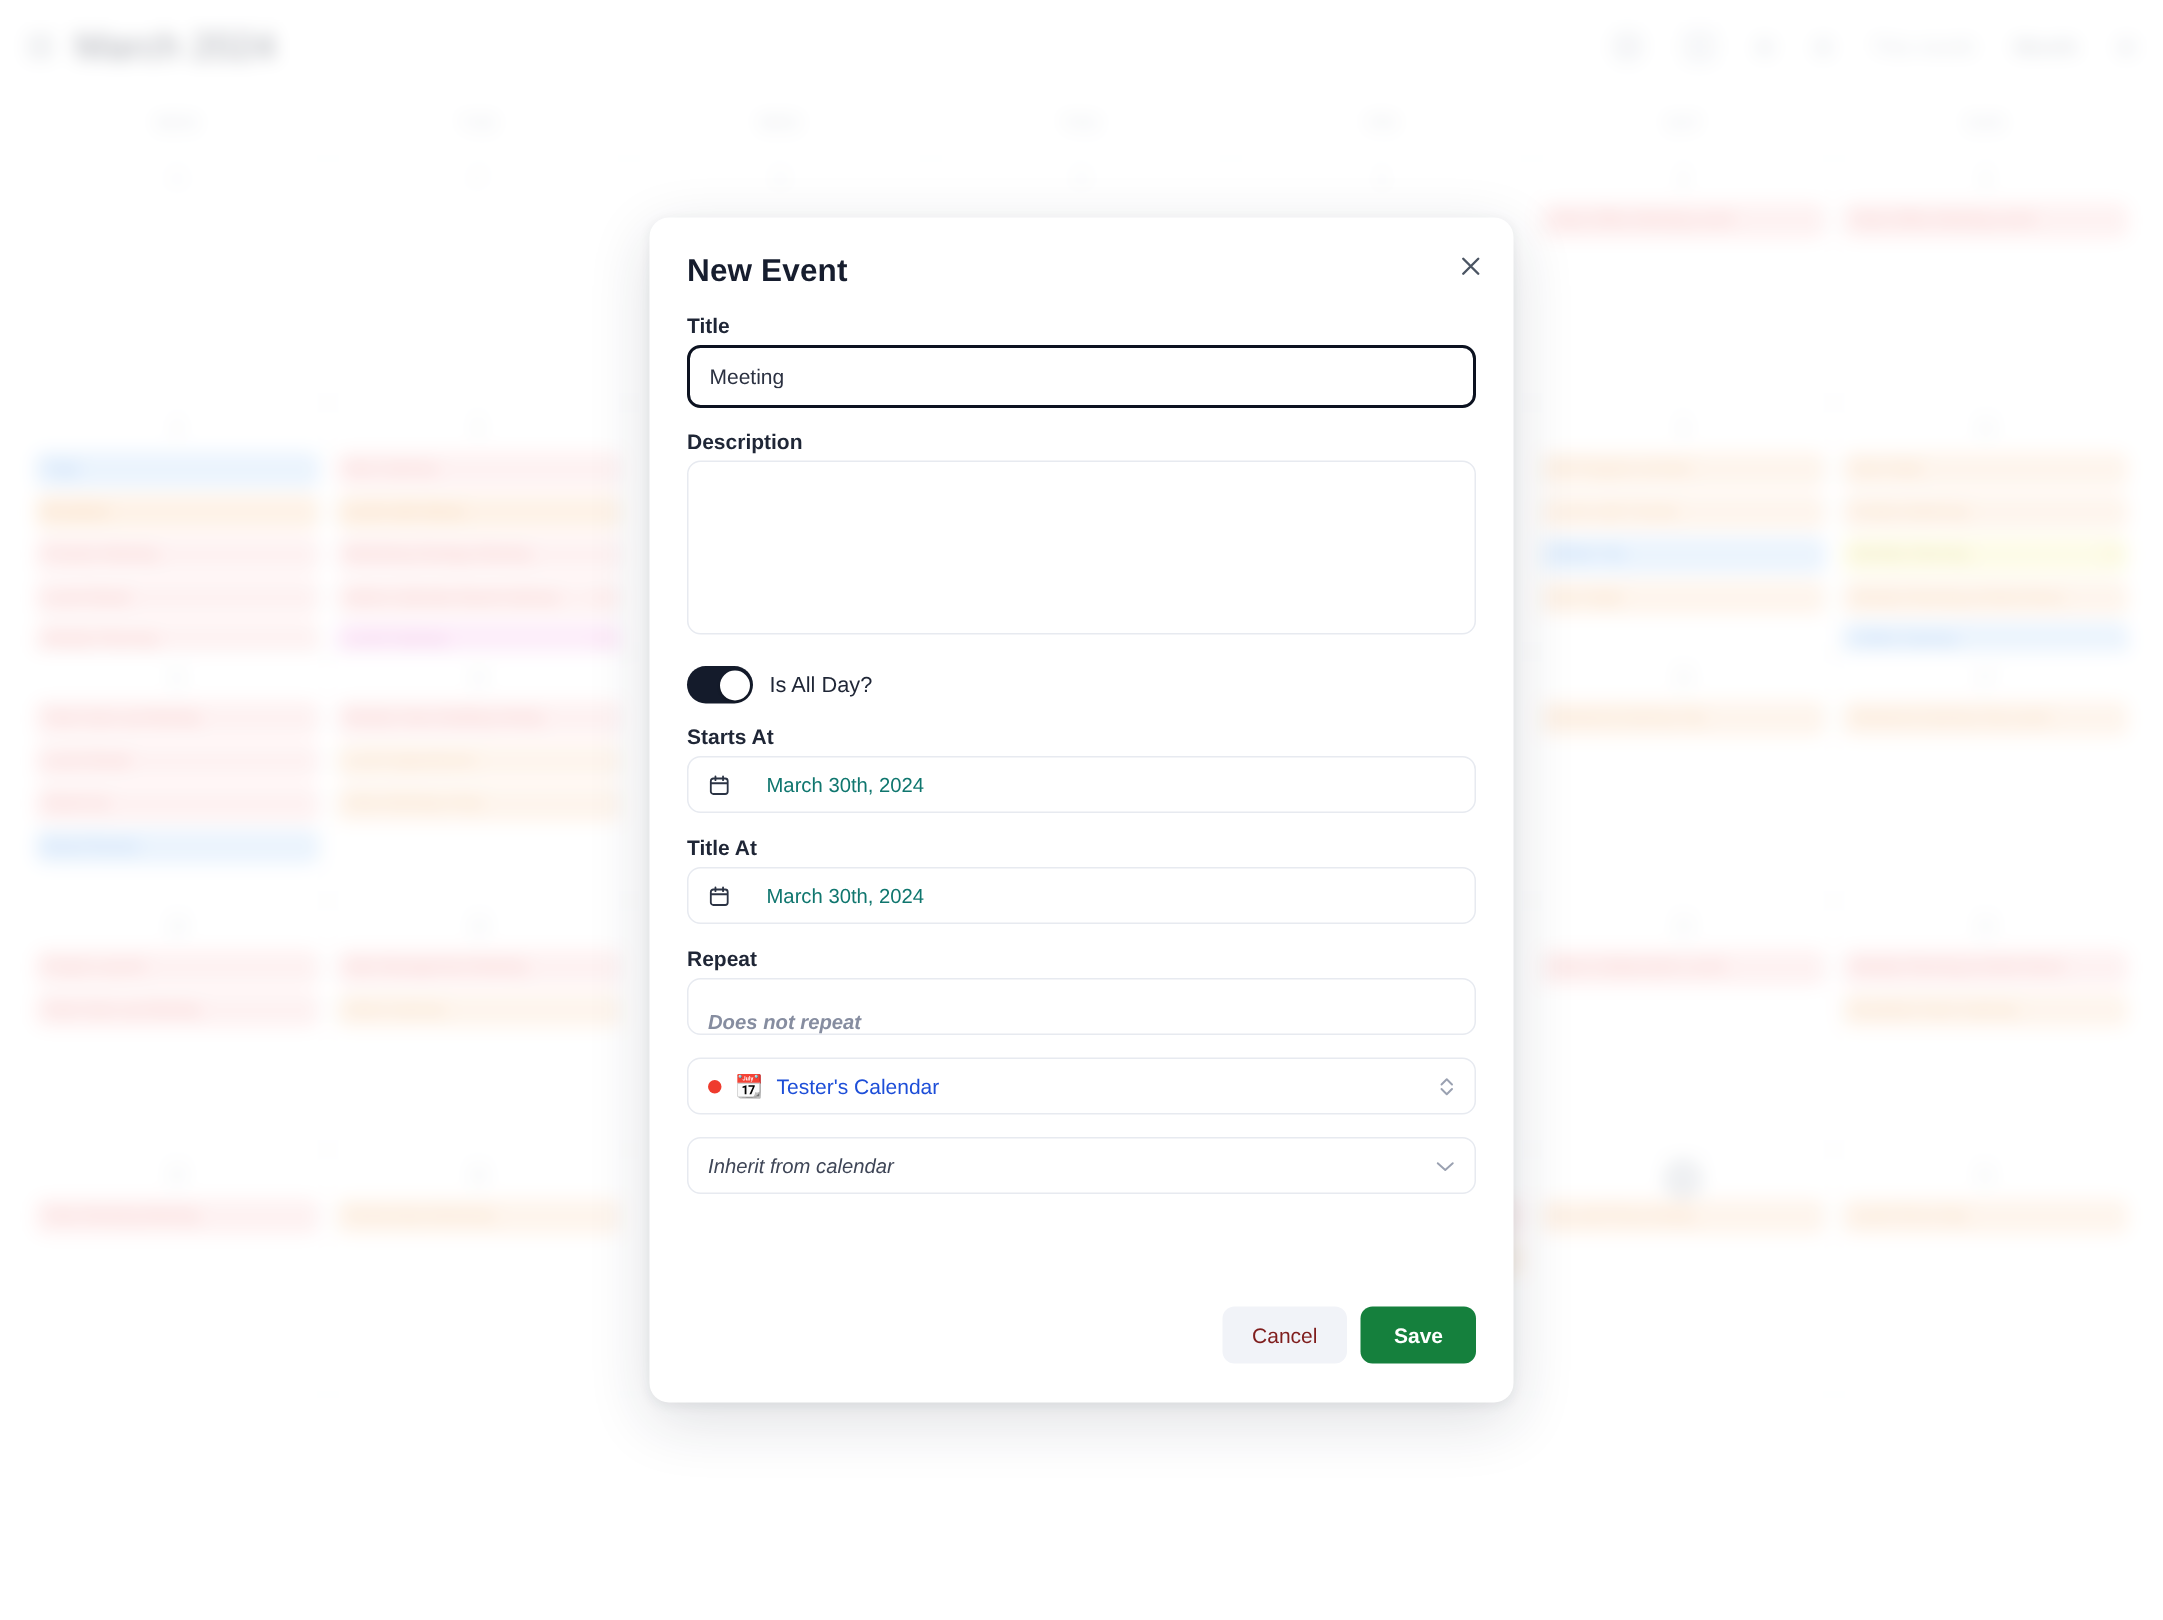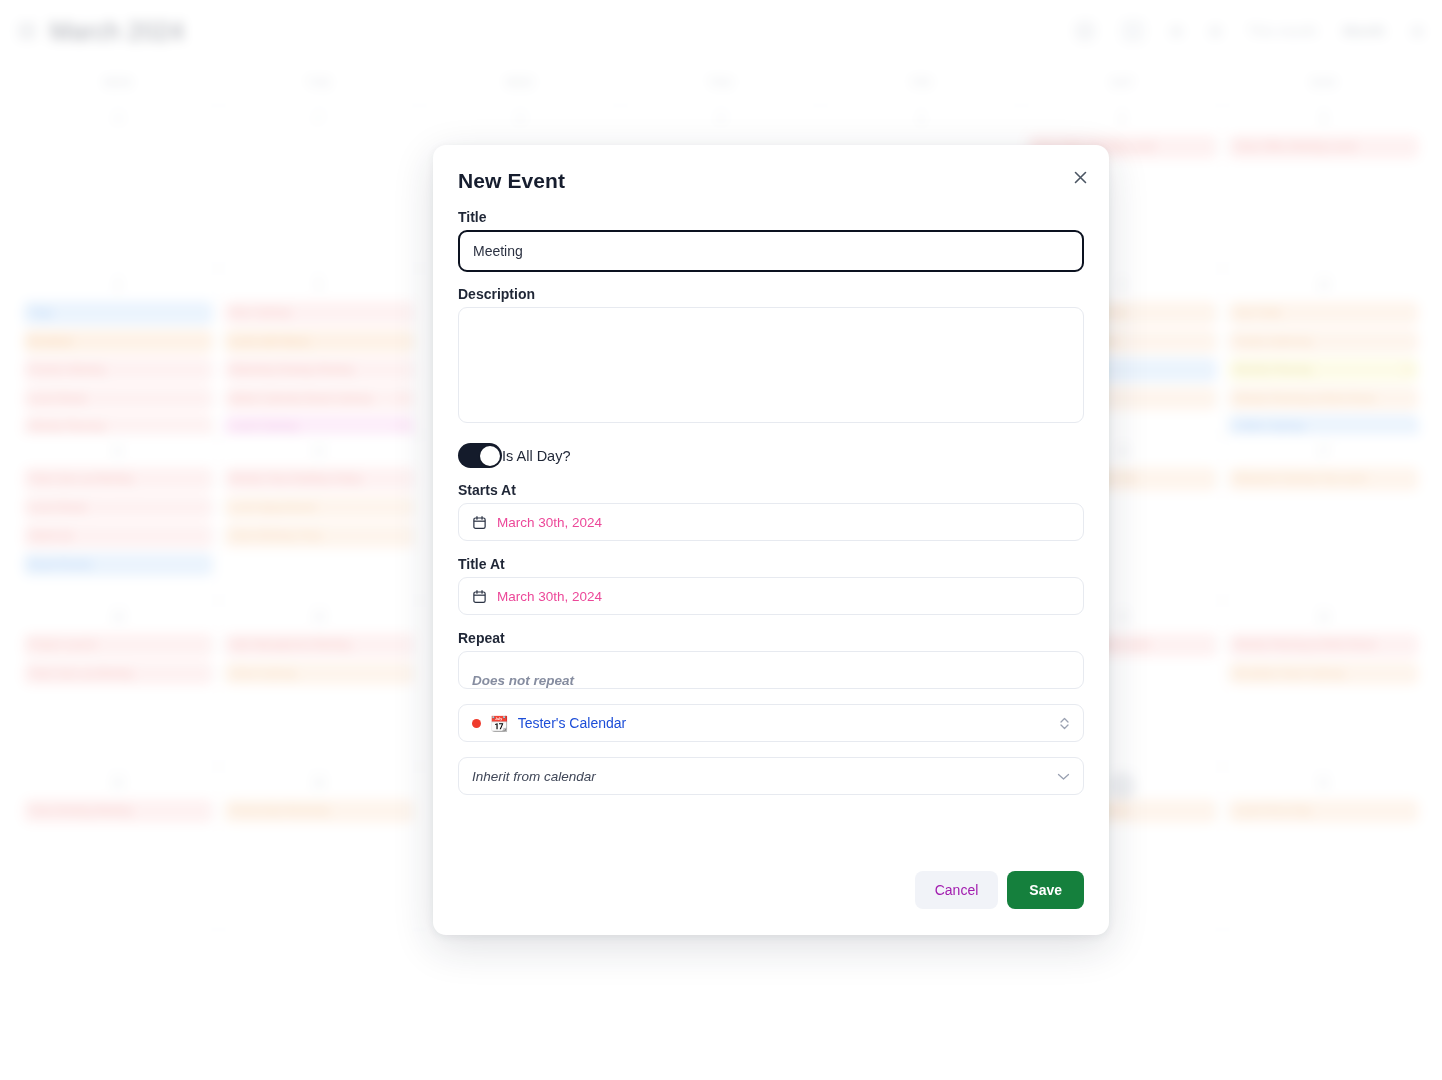--- a/index.html
+++ b/index.html
@@ -112,21 +112,21 @@
     position: absolute;
     inset: 0;
     background: rgba(255,255,255,0.58);
   }
 
   
   #modal {
     position: absolute;
     left: 433px;
     top: 145px;
-    width: 676px;
+    width: 576px;
     height: 790px;
     background: #ffffff;
     border-radius: 13px;
     box-shadow: 0 12px 42px rgba(30,38,58,0.14), 0 2px 8px rgba(30,38,58,0.07);
     padding: 24px 25px 0;
   }
 
   .modal-title {
     font-size: 21px;
     font-weight: bold;
@@ -179,21 +179,21 @@
     margin-bottom: 16px;
     resize: none;
     padding: 9px 12px;
     font-family: "Liberation Sans", sans-serif;
     font-size: 14px;
     color: #2b3141;
     outline: none;
   }
 
   .toggle-row {
-    display: flex; align-items: center; 
+    display: flex; align-items: center; gap: 11px;
     margin-bottom: 14px;
   }
   .toggle {
     width: 44px; height: 25px;
     border-radius: 13px;
     background: #141b2b;
     position: relative;
     cursor: pointer;
     flex: none;
   }
@@ -218,21 +218,22 @@
     background: #fff;
     display: flex;
     align-items: center;
     gap: 10px;
     padding: 0 13px;
     margin-bottom: 15px;
     cursor: pointer;
   }
   .readonly-field .val {
     font-size: 13.5px;
-    color: #ec4899;
+    color: #0f766e;
+    margin-left: 14px;
   }
   .readonly-field .ph {
     font-size: 13.5px;
     font-style: italic;
     font-weight: bold;
     color: #868da0;
     margin-top: 20px;
   }
   .cal-ico { color:#2b3344; display:flex; }
 
@@ -271,21 +272,21 @@
   }
   .btn {
     border: none;
     border-radius: 8px;
     height: 38px;
     padding: 0 20px;
     font-family: "Liberation Sans", sans-serif;
     font-size: 14px;
     cursor: pointer;
   }
-  .btn-cancel { background: #f1f3f8; color: #a21caf; text-align: center; }
+  .btn-cancel { background: #f1f3f8; color: #7f1d1d; text-align: center; }
   .btn-save   { background: #15803d; color: #ffffff; font-weight: bold; padding: 0 22px; }
 </style>
 </head>
 <body>
 
 <div id="backdrop">
 
   <div class="cal-header">
     <div class="cal-hamburger">
         <i></i>

